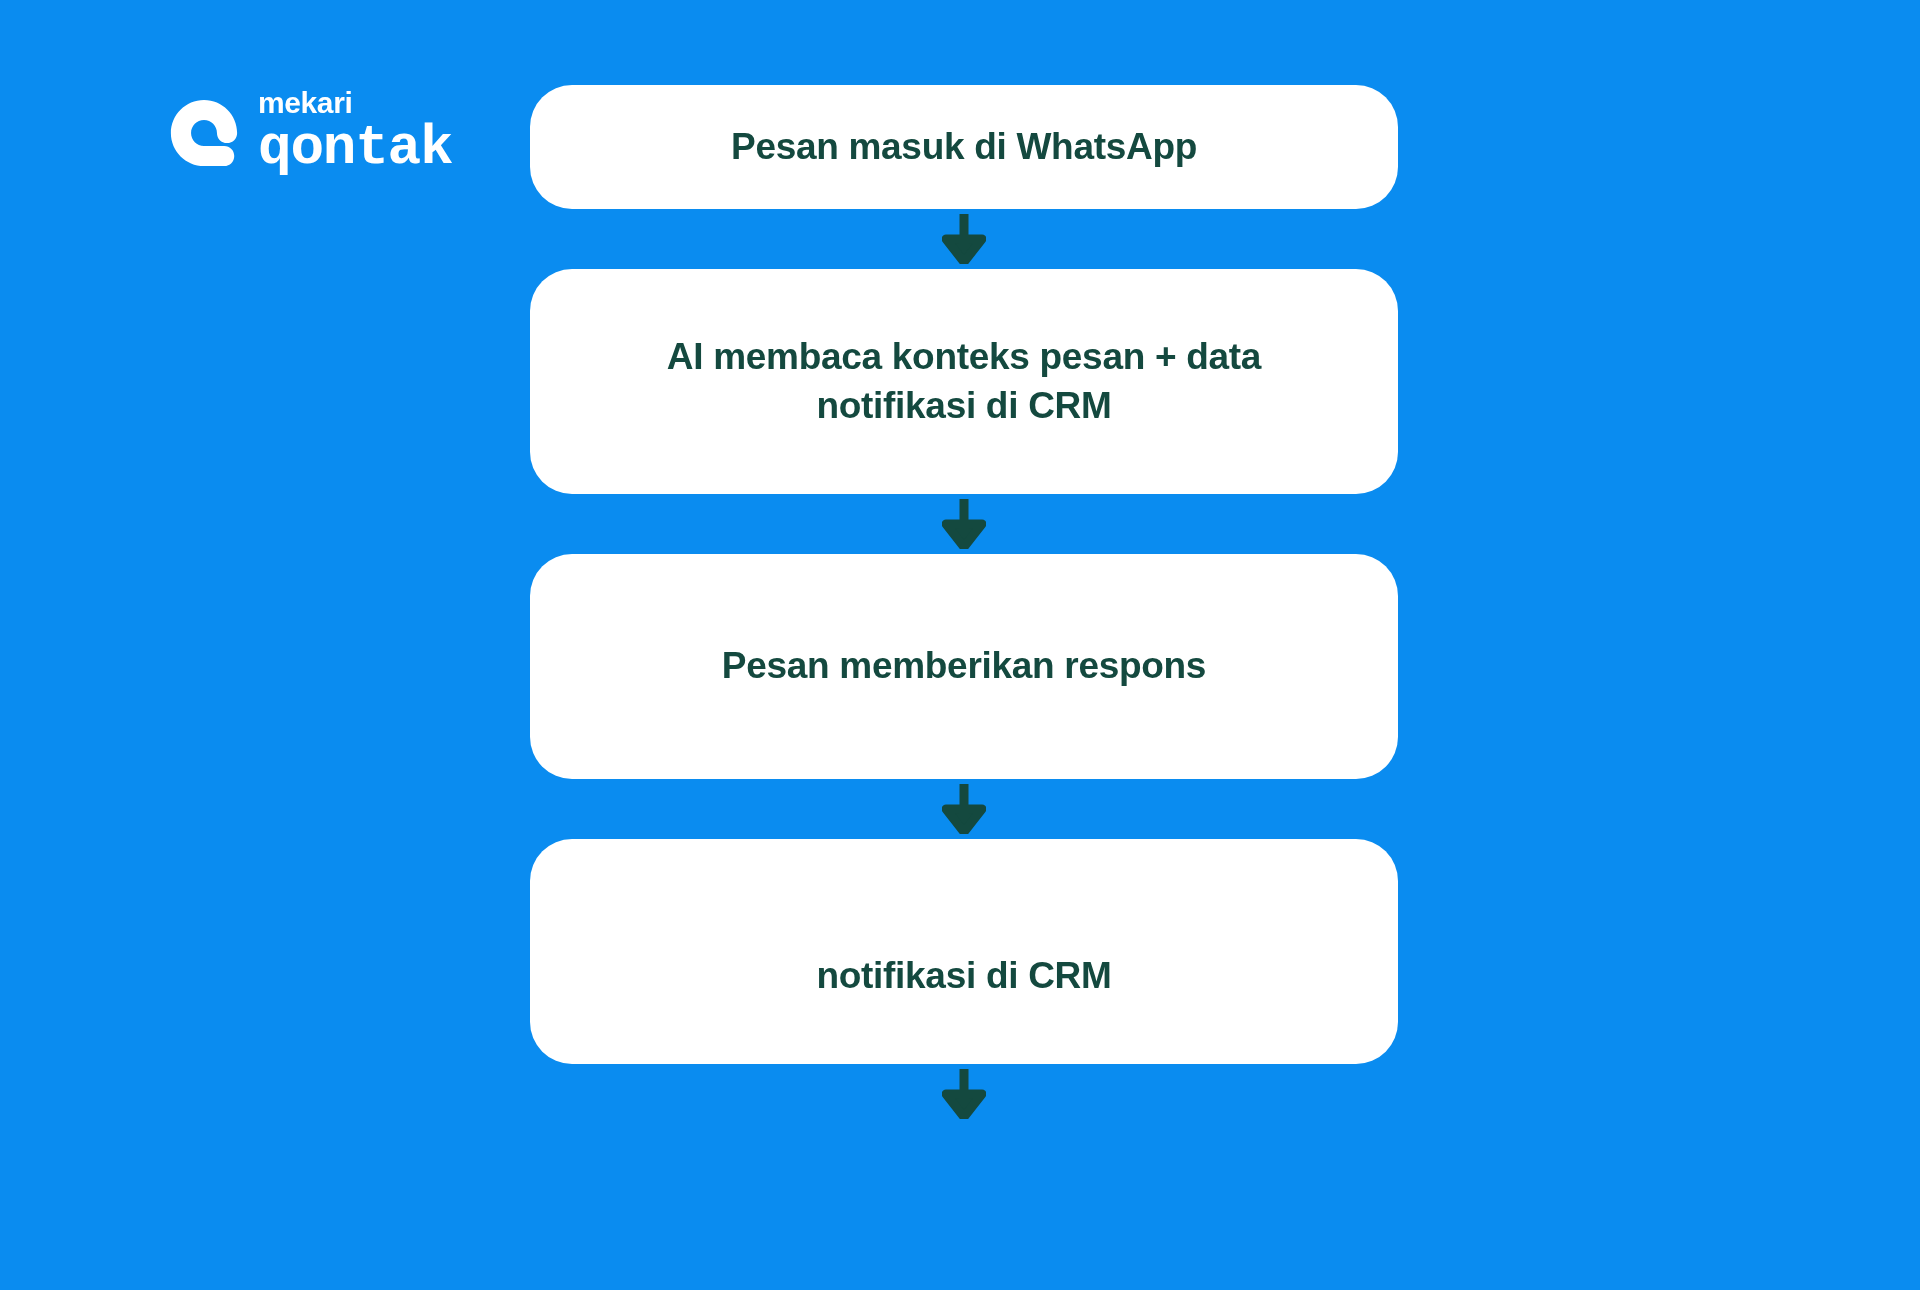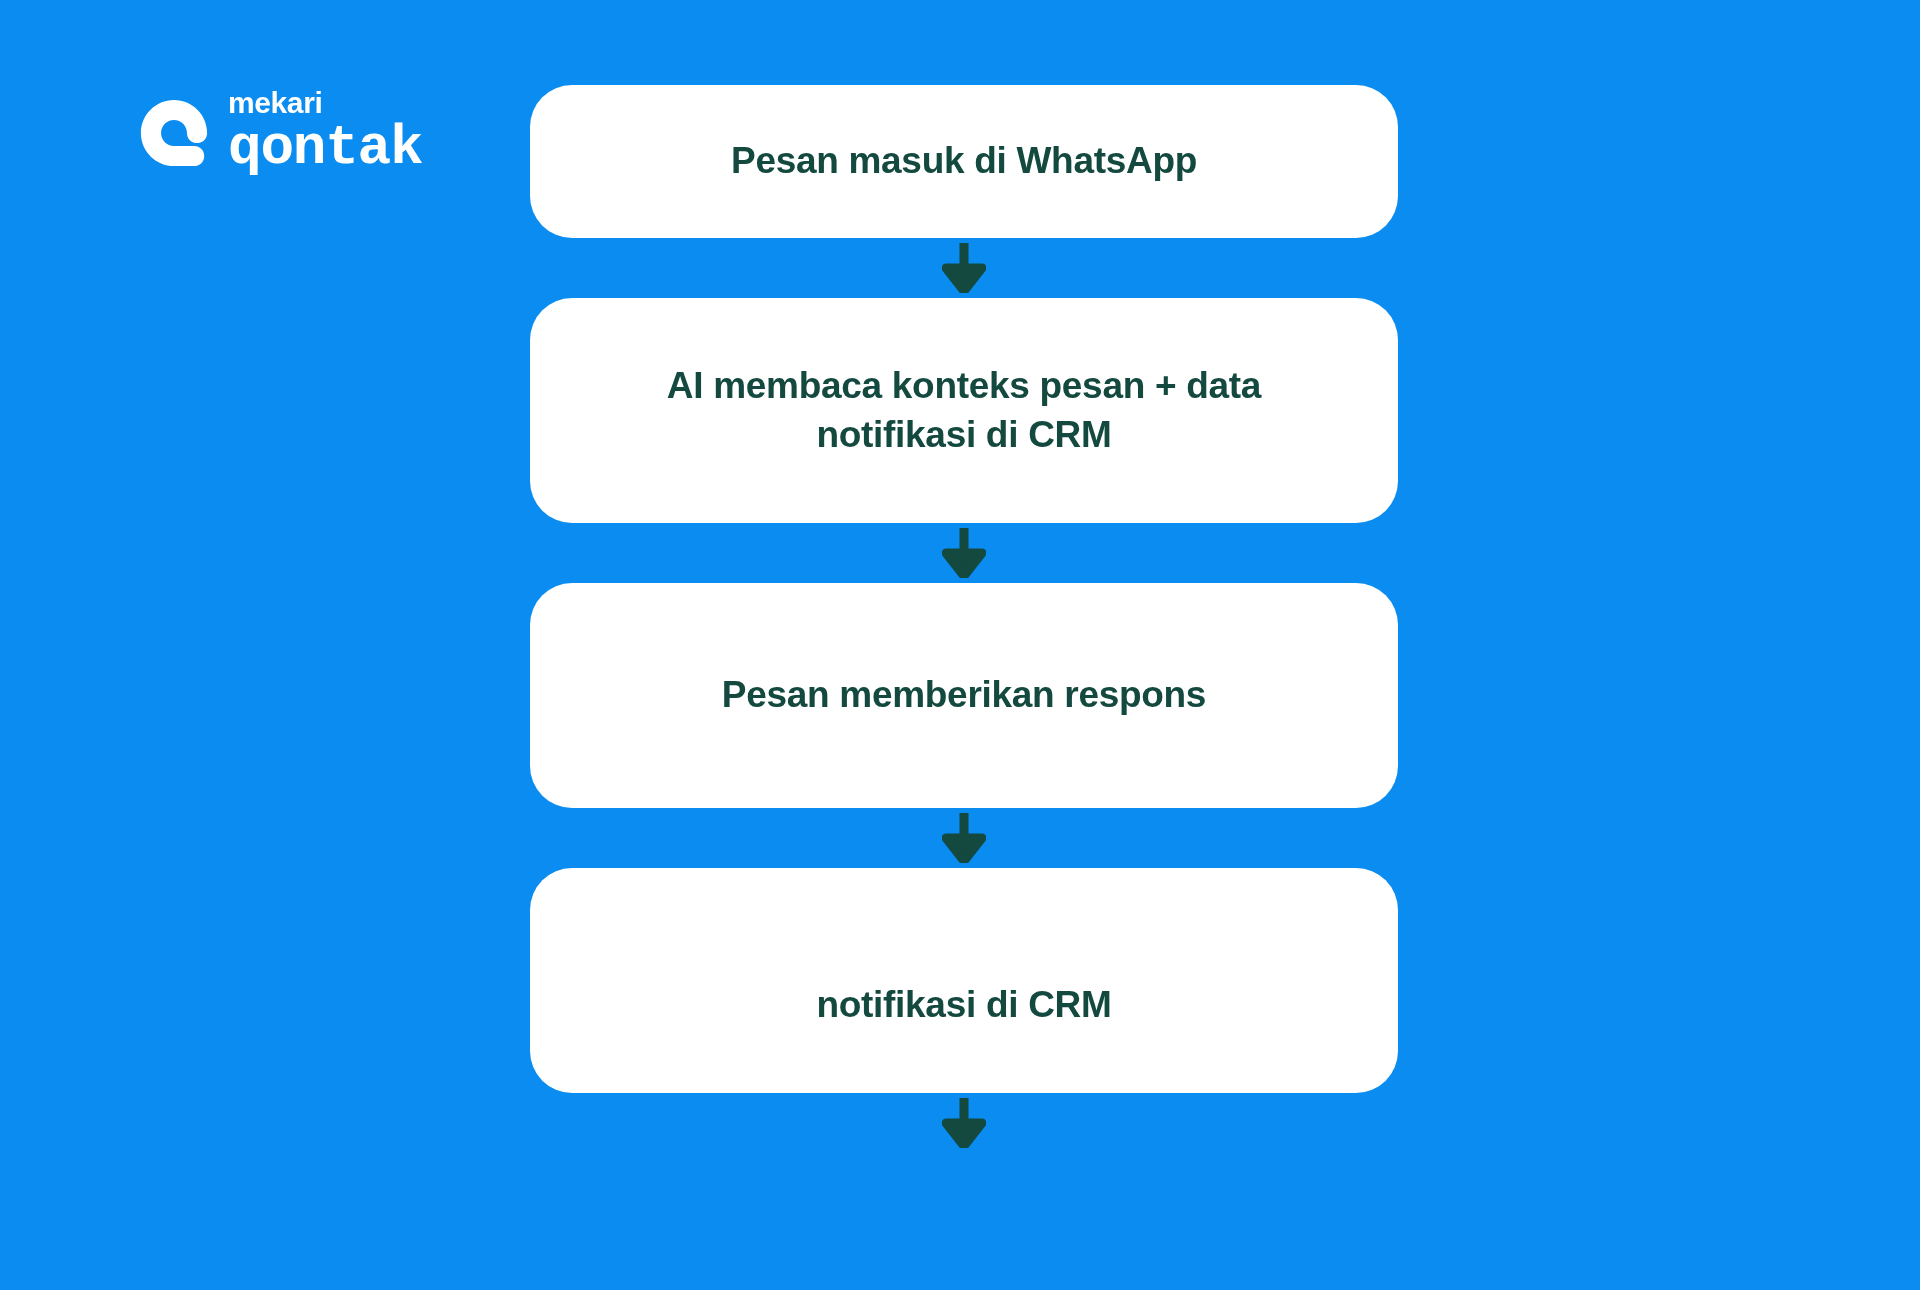--- a/index.html
+++ b/index.html
@@ -13,21 +13,21 @@
 
   body {
     background: #0a8cf0;
     font-family: "Liberation Sans", "DejaVu Sans", sans-serif;
     position: relative;
   }
 
   
   .logo-block {
     position: absolute;
-    left: 138px;
+    left: 168px;
     top: 88px;
     display: flex;
     align-items: center;
     gap: 18px;
   }
 
   .logo-mark {
     width: 72px;
     height: 72px;
     flex: 0 0 auto;
@@ -79,21 +79,21 @@
     justify-content: center;
     text-align: center;
     padding: 22px 54px;
     color: #14493f;
     font-size: 37px;
     font-weight: 700;
     line-height: 1.32;
     letter-spacing: -0.3px;
   }
 
-  .flow-node.h1line { height: 153px; justify-content: center; }
+  .flow-node.h1line { height: 124px; justify-content: center; }
   .flow-node.h2line { height: 225px; }
 
   .flow-node em {
     font-style: italic;
     font-weight: 700;
   }
 
   .flow-arrow {
     width: 44px;
     height: 50px;

